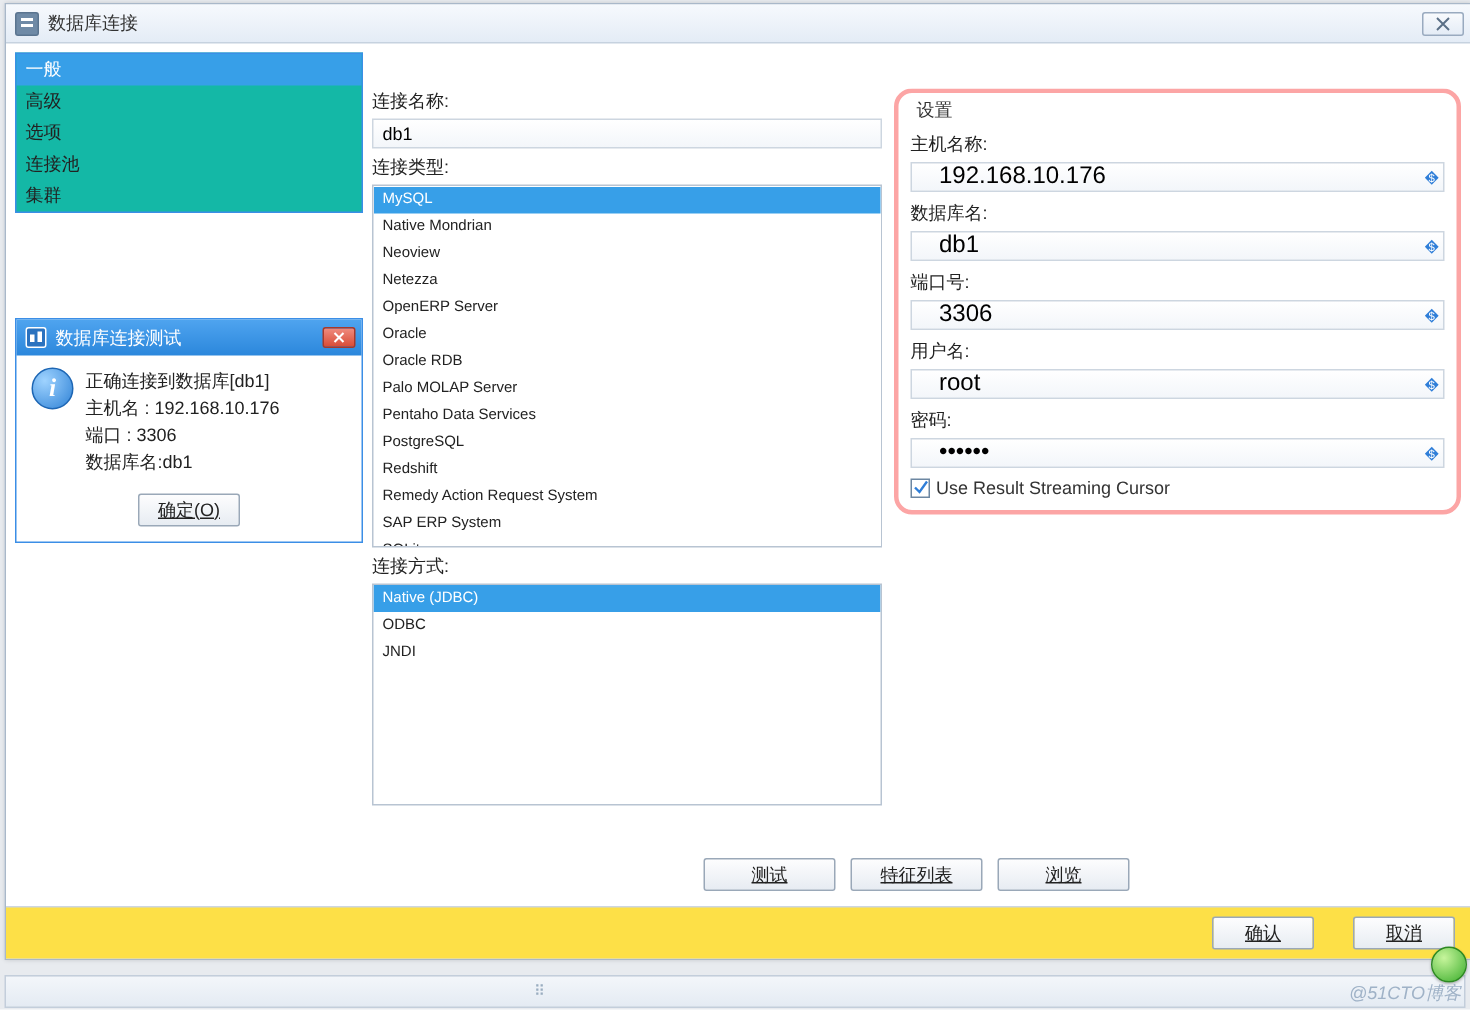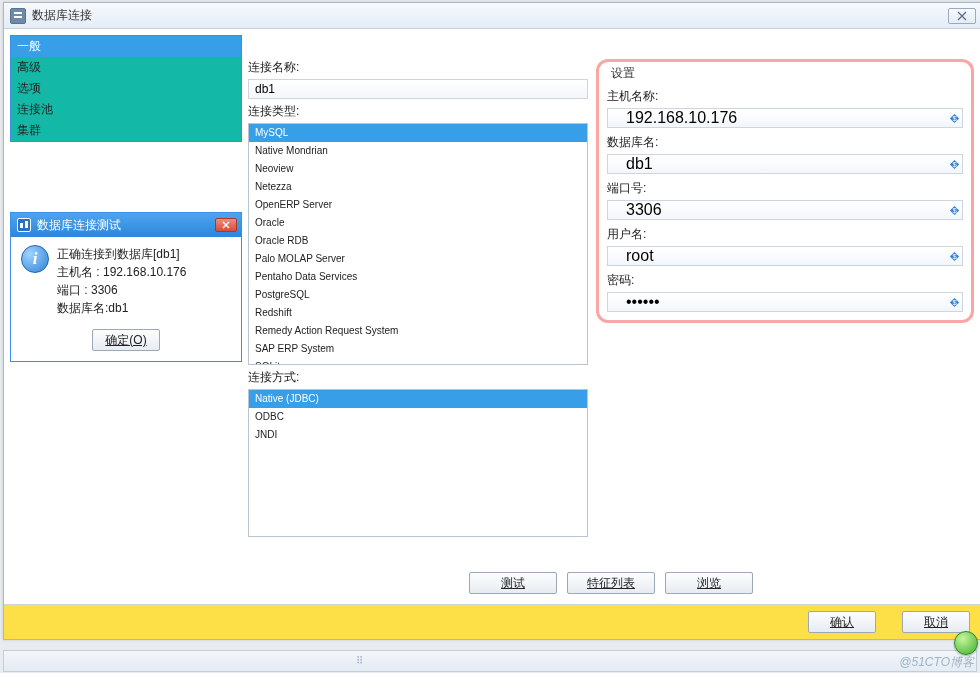--- a/index.html
+++ b/index.html
@@ -430,20 +430,28 @@
                 <input value="••••••" style="">
                 <span class="diamond">
                     <svg viewBox="0 0 12 12">
                       <rect x="3" y="3" width="6" height="6" transform="rotate(45 6 6)" fill="#2f7ed8"></rect>
                       <text x="6" y="8.5" text-anchor="middle" font-size="7" fill="#fff">$</text>
                     </svg>
                   </span>
               </div>
             </div>
 
+            <div class="chk-row">
+              <span class="chk">
+                <svg viewBox="0 0 10 10">
+                    <path d="M1 5 L4 8 L9 1" stroke="#2f7ed8" stroke-width="1.6" fill="none"></path>
+                  </svg>
+              </span>
+              <span>Use Result Streaming Cursor</span>
+            </div>
           </div>
         </div>
       </div>
 
       <div class="main-buttons">
         <span class="btn" style="min-width:88px">测试</span>
         <span class="btn" style="min-width:88px">特征列表</span>
         <span class="btn" style="min-width:88px">浏览</span>
       </div>
     </div>

